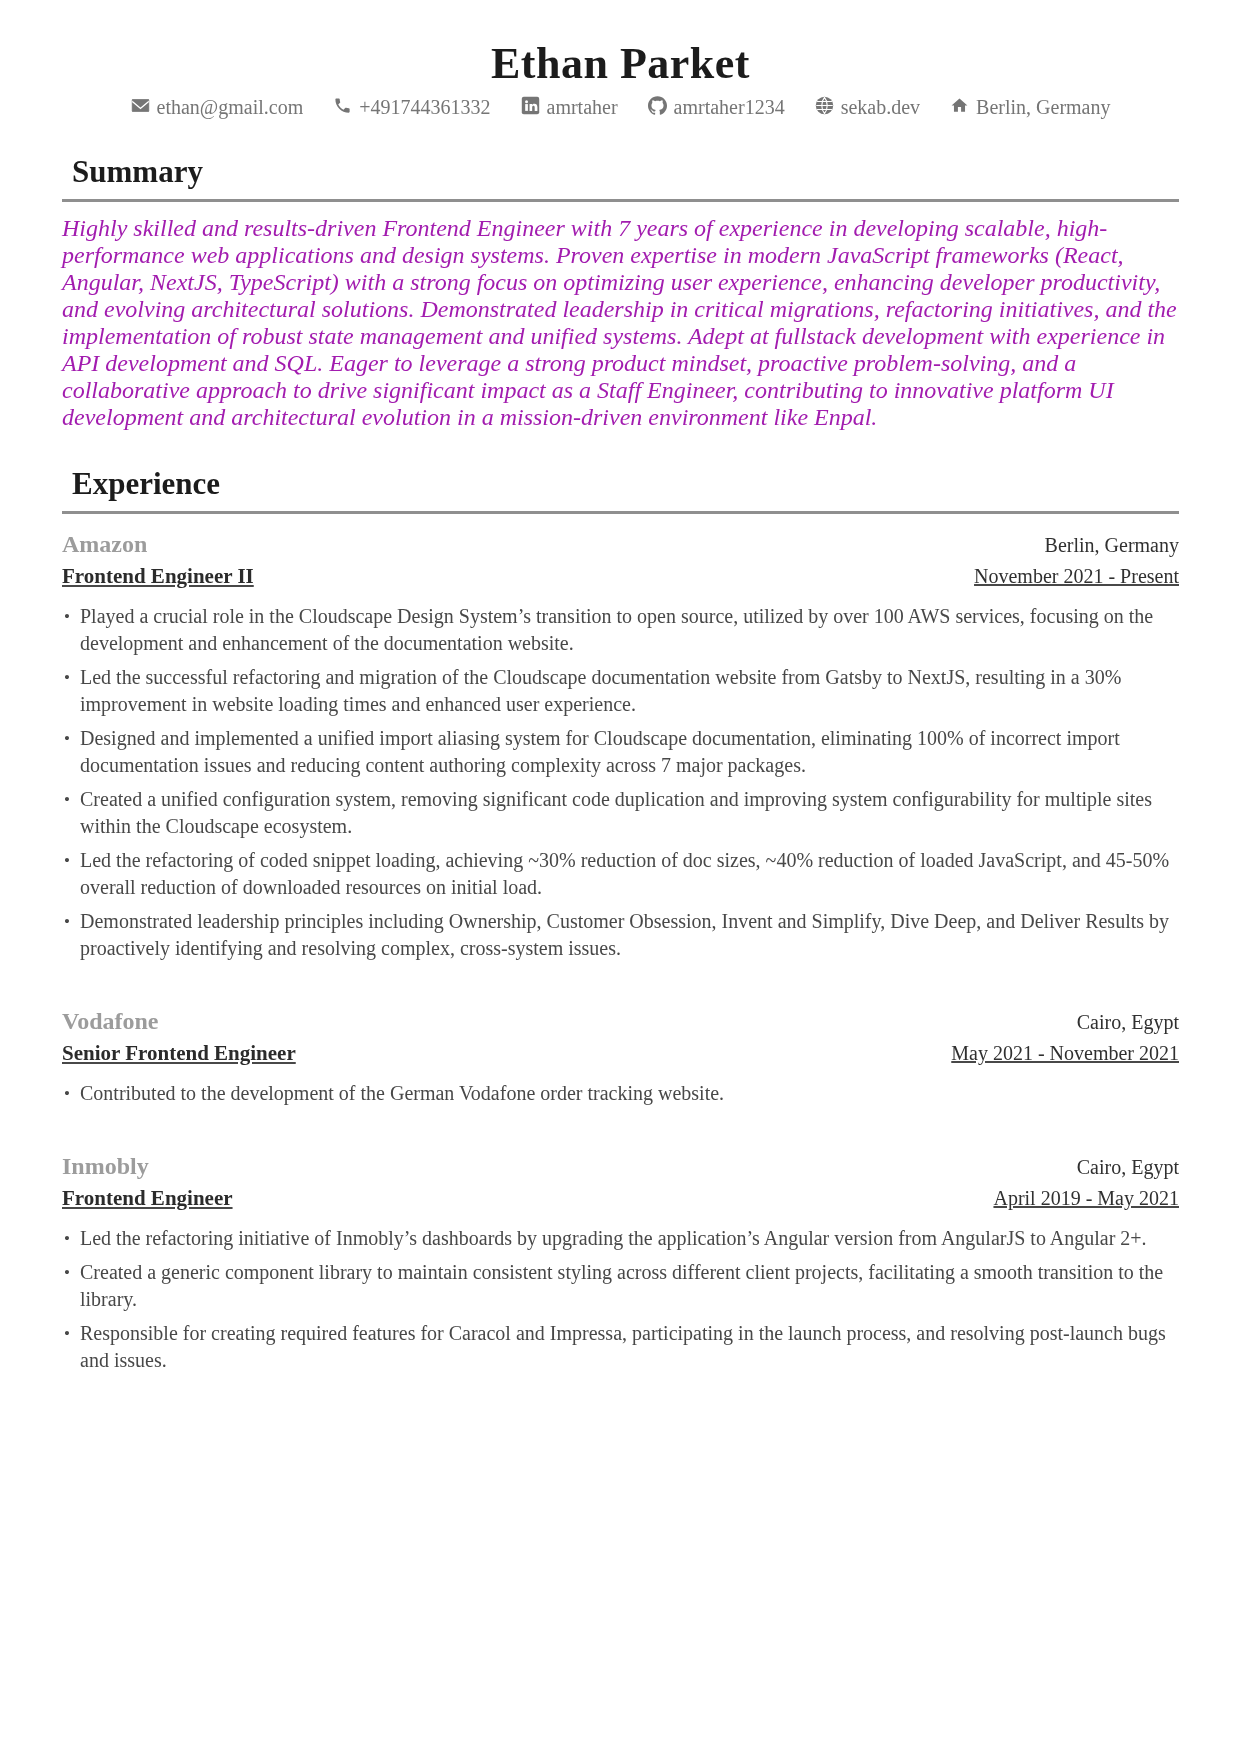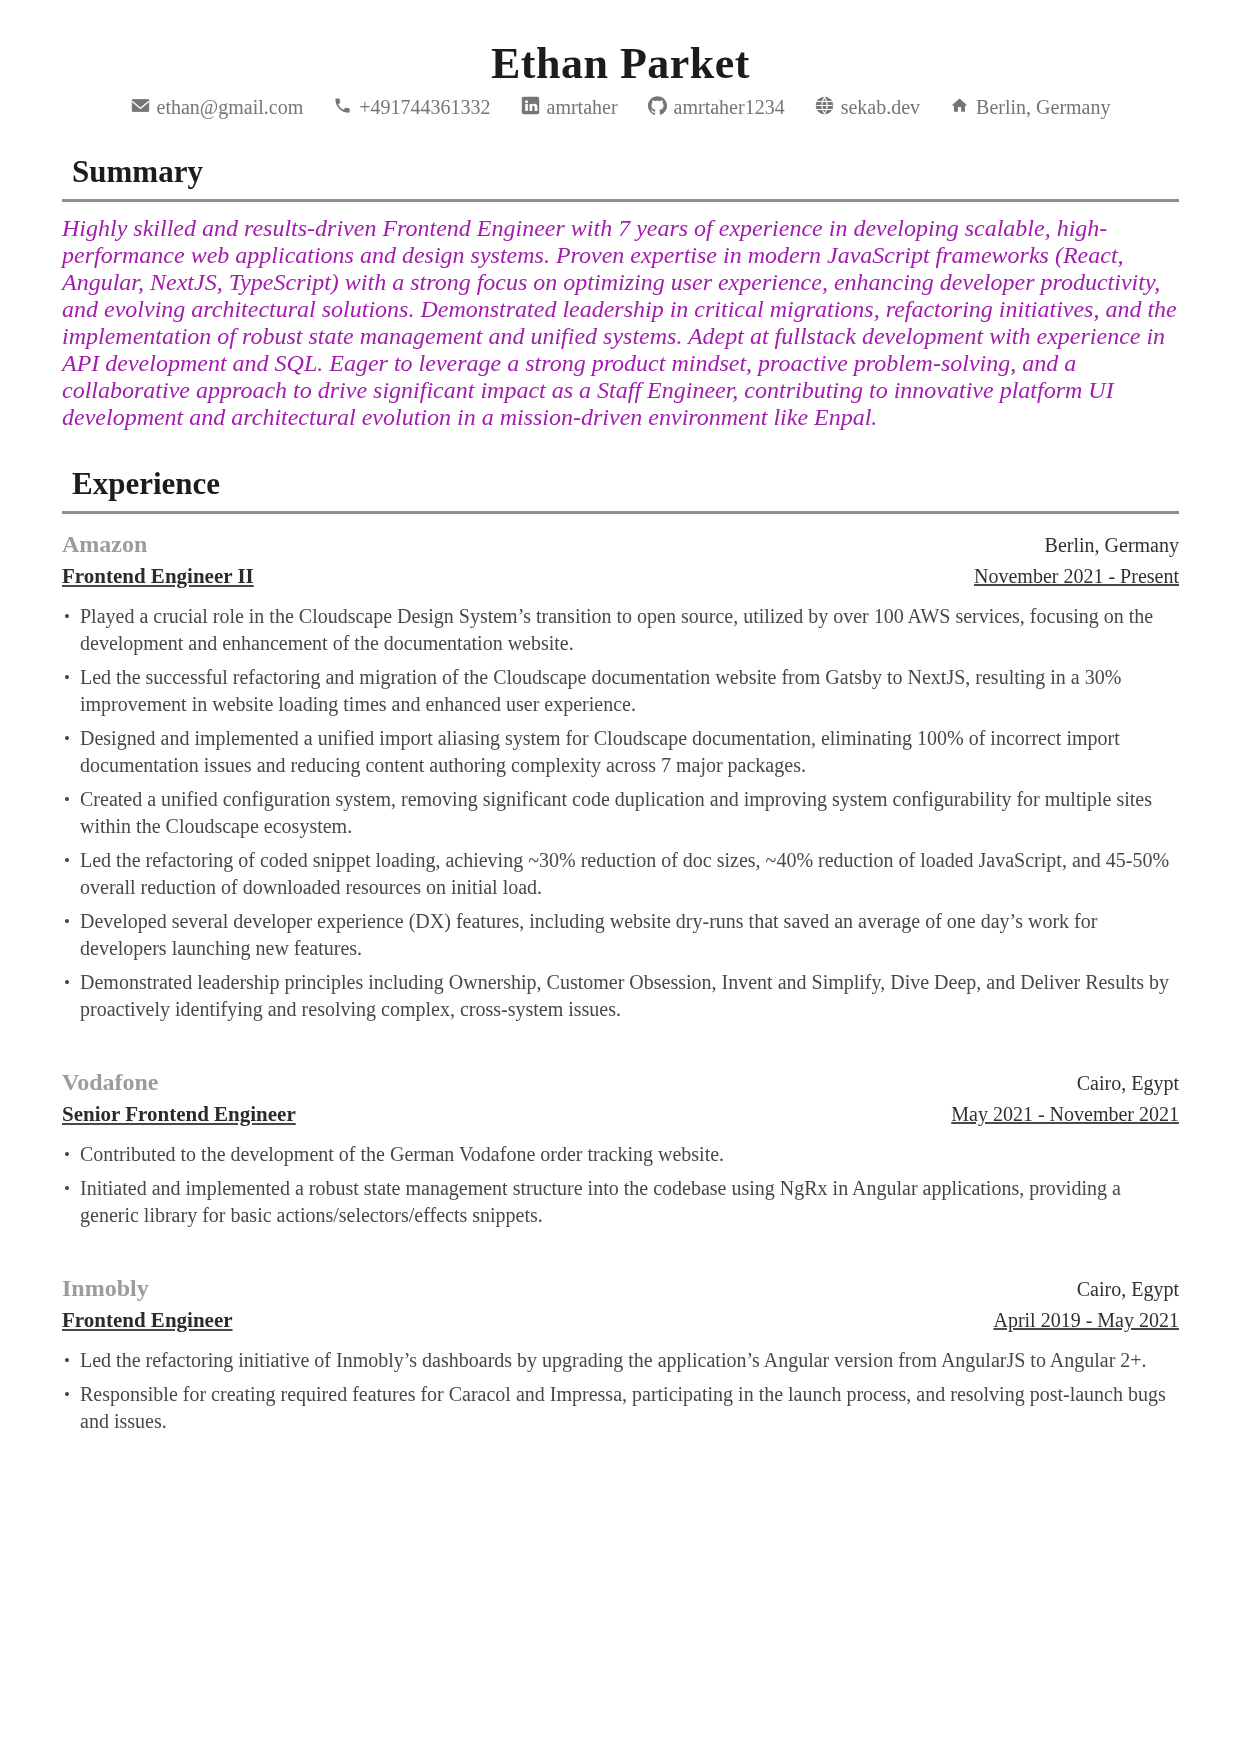--- a/index.html
+++ b/index.html
@@ -179,50 +179,49 @@
     <div class="entry-row role-row">
       <span class="role">Frontend Engineer II</span>
       <span class="dates">November 2021 - Present</span>
     </div>
     <ul class="bullets">
             <li>Played a crucial role in the Cloudscape Design System’s transition to open source, utilized by over 100 AWS services, focusing on the development and enhancement of the documentation website.</li>
             <li>Led the successful refactoring and migration of the Cloudscape documentation website from Gatsby to NextJS, resulting in a 30% improvement in website loading times and enhanced user experience.</li>
             <li>Designed and implemented a unified import aliasing system for Cloudscape documentation, eliminating 100% of incorrect import documentation issues and reducing content authoring complexity across 7 major packages.</li>
             <li>Created a unified configuration system, removing significant code duplication and improving system configurability for multiple sites within the Cloudscape ecosystem.</li>
             <li>Led the refactoring of coded snippet loading, achieving ~30% reduction of doc sizes, ~40% reduction of loaded JavaScript, and 45-50% overall reduction of downloaded resources on initial load.</li>
-            <li>Developed several developer experience (DX) features, including website dry-runs that saved an average of one day’s work for developers launching new features.</li>
             <li>Demonstrated leadership principles including Ownership, Customer Obsession, Invent and Simplify, Dive Deep, and Deliver Results by proactively identifying and resolving complex, cross-system issues.</li>
           </ul>
   </div>
 
   <div class="entry">
     <div class="entry-row">
       <span class="company">Vodafone</span>
       <span class="loc">Cairo, Egypt</span>
     </div>
     <div class="entry-row role-row">
       <span class="role">Senior Frontend Engineer</span>
       <span class="dates">May 2021 - November 2021</span>
     </div>
     <ul class="bullets">
             <li>Contributed to the development of the German Vodafone order tracking website.</li>
-            <li>Initiated and implemented a robust state management structure into the codebase using NgRx in Angular applications, providing a generic library for basic actions/selectors/effects snippets.</li>
           </ul>
   </div>
 
   <div class="entry">
     <div class="entry-row">
       <span class="company">Inmobly</span>
       <span class="loc">Cairo, Egypt</span>
     </div>
     <div class="entry-row role-row">
       <span class="role">Frontend Engineer</span>
       <span class="dates">April 2019 - May 2021</span>
     </div>
     <ul class="bullets">
             <li>Led the refactoring initiative of Inmobly’s dashboards by upgrading the application’s Angular version from AngularJS to Angular 2+.</li>
+            <li>Created a generic component library to maintain consistent styling across different client projects, facilitating a smooth transition to the library.</li>
             <li>Responsible for creating required features for Caracol and Impressa, participating in the launch process, and resolving post-launch bugs and issues.</li>
           </ul>
   </div>
 </div>
   </section>
 
 </div>
 
 </body></html>

